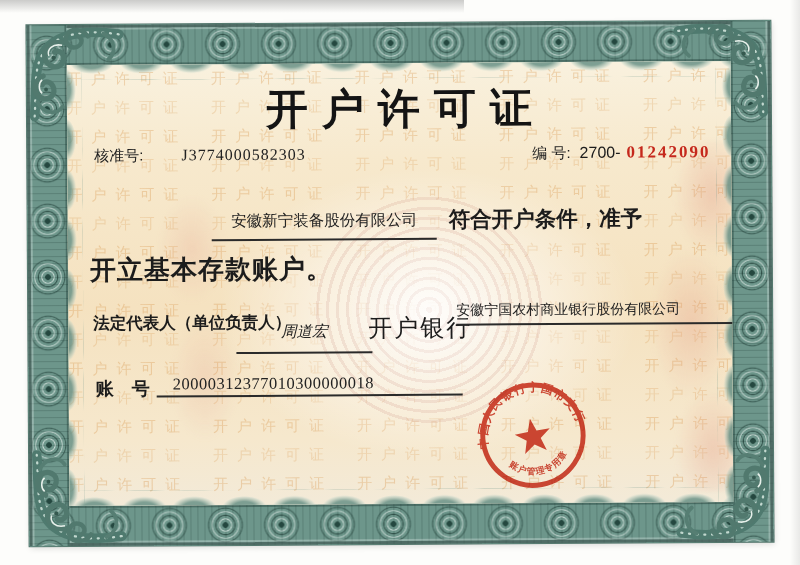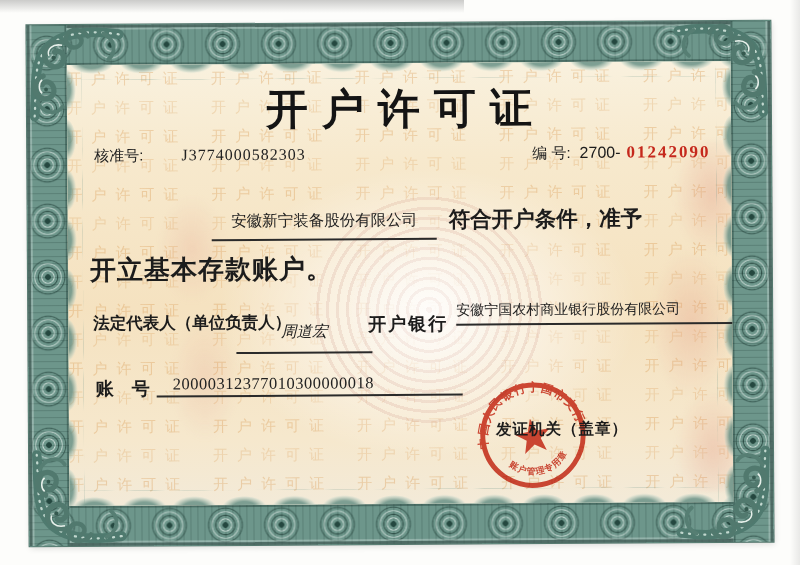--- a/index.html
+++ b/index.html
@@ -109,21 +109,21 @@
 
   .intro{left:109px;top:182px;font-size:21.5px;font-weight:bold;}
   .company{left:184px;top:180px;width:225px;height:28px;text-align:center;
     font-size:15.5px;color:#222;padding-top:7px;box-sizing:content-box;}
   .condition{left:421px;top:182px;font-size:21.5px;font-weight:bold;white-space:nowrap;}
   .line2{left:62px;top:228px;font-size:26px;font-weight:bold;letter-spacing:1px;}
 
   .rep-label{left:65px;top:288px;font-size:16.5px;font-weight:bold;white-space:nowrap;}
   .rep-name{left:208px;top:290px;width:136px;height:30px;text-align:center;
     font-size:15.5px;color:#222;padding-top:8px;font-style:italic;}
-  .bank-label{left:340px;top:289px;font-size:18px;font-weight:bold;letter-spacing:2px;text-align:right;}
+  .bank-label{left:340px;top:289px;font-size:24px;font-weight:normal;letter-spacing:2px;text-align:right;}
   .bank-name{left:428px;top:279px;width:276px;font-size:14px;line-height:18px;
     color:#222;padding-bottom:4px;}
 
   .acct-label{left:67px;top:352px;font-size:18px;font-weight:bold;}
   .acct-num{left:128px;top:348px;width:306px;height:25px;font-size:16.5px;
     color:#222;padding:2px 0 0 16px;letter-spacing:.5px;box-sizing:border-box;}
 
   .issuer{left:467px;top:397px;font-size:15.5px;font-weight:bold;letter-spacing:1px;}
   .dateline{left:479px;top:429px;font-size:15px;font-weight:bold;white-space:nowrap;}
   .dateline .dy{margin-left:10px;}
@@ -235,15 +235,14 @@
     <div class="abs line2">开立基本存款账户。</div>
 
     <div class="abs rep-label lbl">法定代表人（单位负责人）</div>
     <div class="abs rep-name u serif">周道宏</div>
     <div class="abs bank-label lbl">开户银行</div>
     <div class="abs bank-name u serif">安徽宁国农村商业银行股份有限公司</div>
 
     <div class="abs acct-label lbl">账　号</div>
     <div class="abs acct-num u serif">20000312377010300000018</div>
 
-    <div class="abs issuer">发证机关（盖章）</div>
   </div>
 </div>
 
 </body></html>

